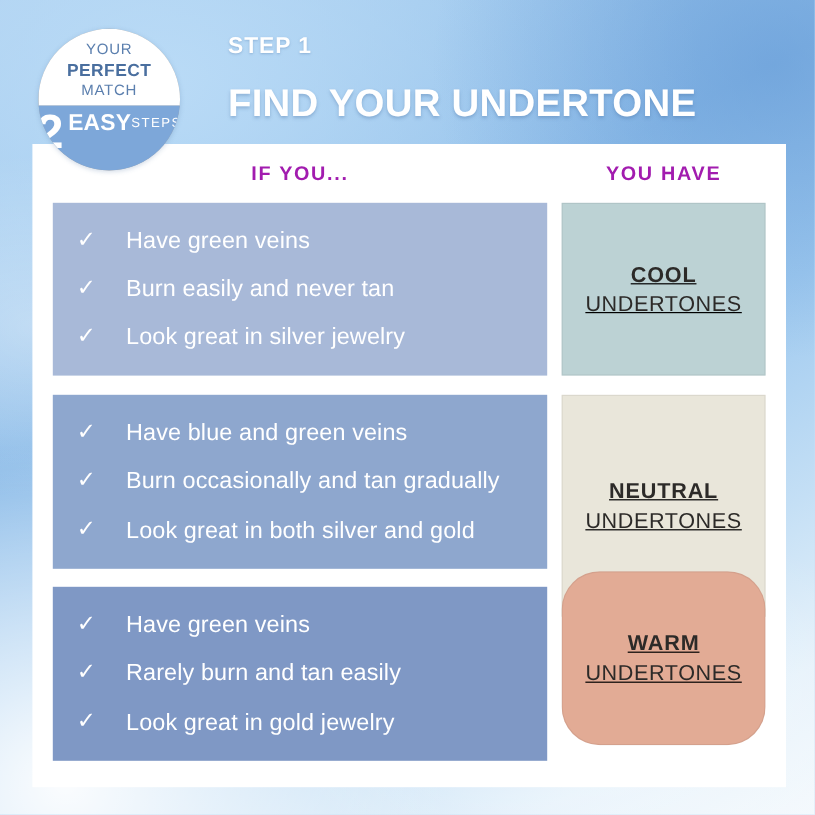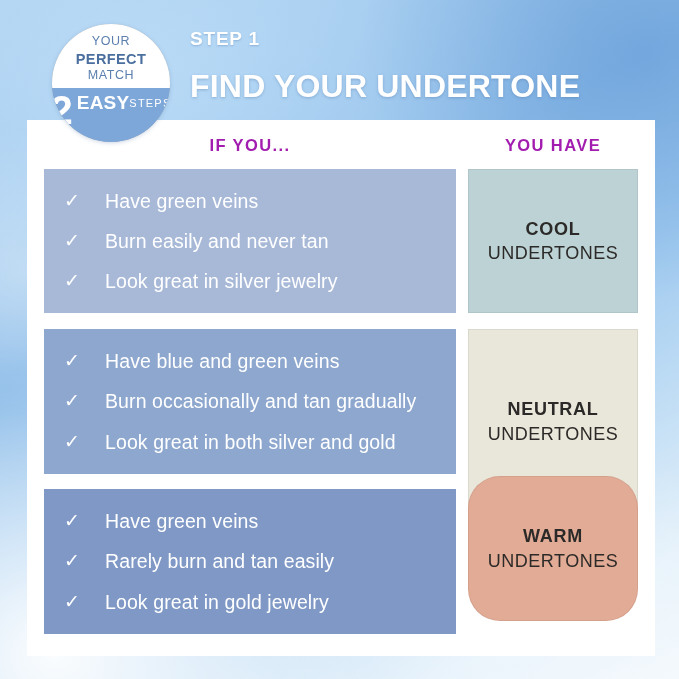--- a/index.html
+++ b/index.html
@@ -31,21 +31,21 @@
   
   #card {
     position:absolute;
     left:27px; top:120px; width:628px; height:536px;
     background:#ffffff;
   }
 
   
   #badge {
     position:absolute;
-    left:52px; top:24px;
+    left:32px; top:24px;
     width:118px; height:118px;
     border-radius:50%;
     overflow:hidden;
     background:#a3a3a3;
     box-shadow:0 1px 4px rgba(80,115,160,0.28);
   }
   #badge-top {
     position:absolute; left:0; top:0; width:100%; height:64px;
     background:#ffffff;
     display:flex; flex-direction:column; align-items:center; justify-content:center;
@@ -100,20 +100,21 @@
   
   .row-left {
     position:absolute; left:44px; width:412px;
     padding:14px 0 14px 0;
     display:flex; flex-direction:column; justify-content:center;
   }
   .row-right {
     position:absolute; left:468px; width:170px;
     display:flex; flex-direction:column; align-items:center; justify-content:center;
     border:1px solid rgba(0,0,0,0.06);
+    text-decoration:underline;
   }
   #row1-left  { top:169px; height:144px; background:#a8b9d8; }
   #row1-right { top:169px; height:144px; background:#bcd2d4; }
   #row2-left  { top:329px; height:145px; background:#8ea7ce; }
   #row2-right { top:329px; height:185px; background:#e9e6da; }
   #row3-left  { top:489px; height:145px; background:#7f98c5; }
   #row3-right { top:476px; height:145px; background:#e2ab95;border-radius:32px; }
 
   .bullet {
     display:flex; align-items:flex-start;

